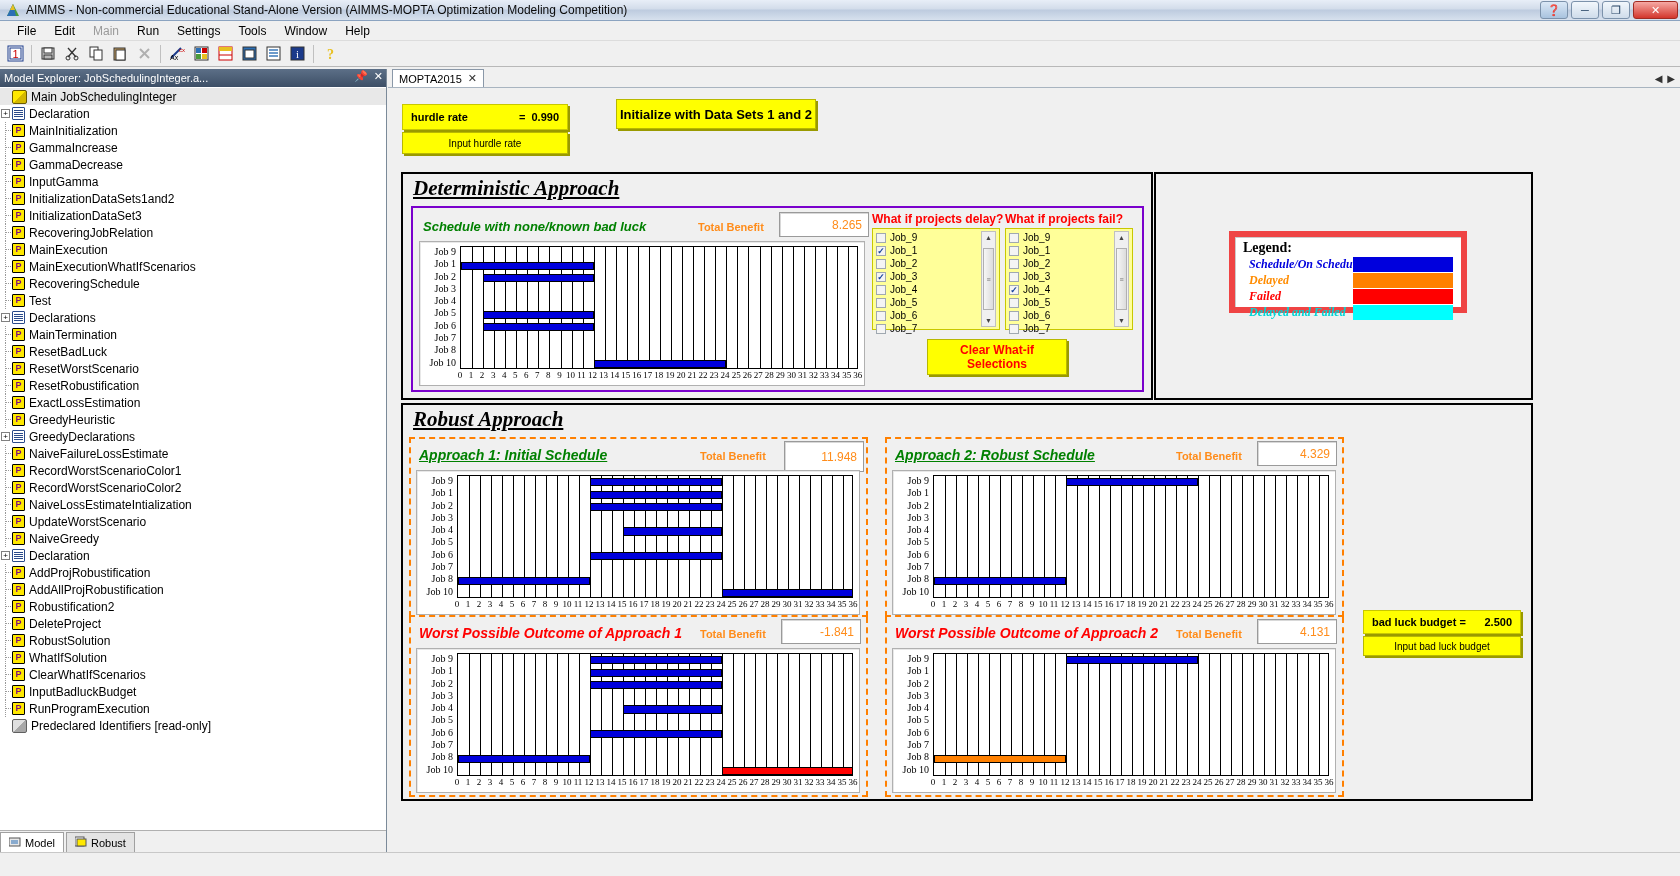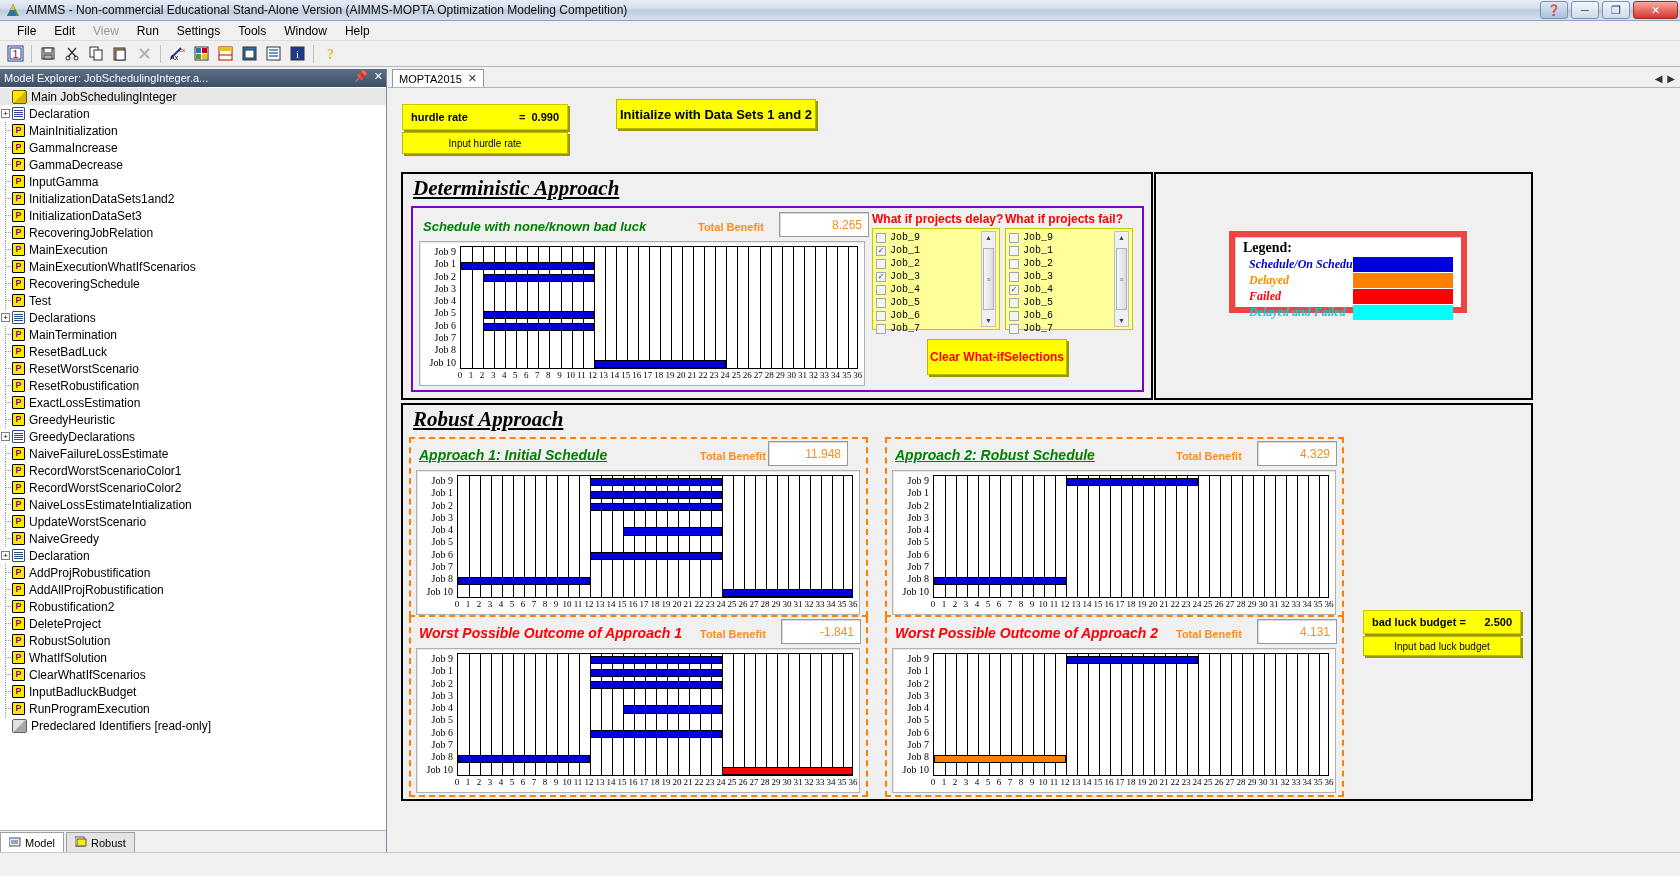--- a/index.html
+++ b/index.html
@@ -204,21 +204,21 @@
   }
   .gantt .xaxis span{ text-align:center;display:block; }
 
   
   .whatif-title { position:absolute;color:#ff0000;font-weight:bold;font-size:12px;white-space:nowrap; }
   .checklist {
     position:absolute;background:#ffff99;border:1px solid #c8c800;
     display:flex;
   }
   .checklist .items{flex:1;padding:2px 0 0 3px;}
-  .chkrow{display:flex;align-items:center;height:13px;gap:4px;font-family:Liberation Mono, monospace;}
+  .chkrow{display:flex;align-items:center;height:13px;gap:4px;}
   .chkbox{
     width:10px;height:10px;border:1px solid #a0a8b0;background:#f4f4f4;
     font-size:9px;line-height:8px;text-align:center;color:#15429b;font-weight:bold;
     flex:0 0 auto;
   }
   .chkrow span{font-size:10px;color:#000;}
   .vscroll{
     width:15px;background:#f0f0f0;border-left:1px solid #d0d0d0;
     display:flex;flex-direction:column;align-items:center;justify-content:space-between;
     margin:2px 3px 2px 0;border:1px solid #c0c0c0;
@@ -262,21 +262,21 @@
     <div class="win-btn help">❓</div>
     <div class="win-btn">─</div>
     <div class="win-btn">❐</div>
     <div class="win-btn close">✕</div>
   </div>
 </div>
 
 <div id="menubar">
   <div class="mi">File</div>
   <div class="mi">Edit</div>
-  <div class="mi disabled">View</div>
+  <div class="mi disabled">Main</div>
   <div class="mi">Run</div>
   <div class="mi">Settings</div>
   <div class="mi">Tools</div>
   <div class="mi">Window</div>
   <div class="mi">Help</div>
 </div>
 
 <div id="toolbar">
   <div class="tbtn">
       <svg width="17" height="17">
@@ -820,21 +820,21 @@
               <span>Job_7</span>
             </div>
           </div>
         <div class="vscroll">
           <div class="arw">▲</div>
           <div class="thumb">≡</div>
           <div class="arw">▼</div>
         </div>
       </div>
 
-      <div class="ybtn" style="left:514px;top:131px;width:140px;height:36px;flex-direction:row;color:#ff0000;font-size:12px;">
+      <div class="ybtn" style="left:514px;top:131px;width:140px;height:36px;flex-direction:column;color:#ff0000;font-size:12px;">
         <span>Clear What-if</span>
         <span>Selections</span>
       </div>
     </div>
   </div>
 
   <div class="section" style="left:766px;top:84px;width:379px;height:228px;">
     <div id="legend" style="left:73px;top:57px;width:238px;height:82px;">
       <div class="ltitle">Legend:</div>
       <div class="lrow" style="position:relative;">
@@ -855,21 +855,21 @@
       </div>
     </div>
   </div>
 
   <div class="section" style="left:13px;top:315px;width:1132px;height:398px;">
     <div class="section-title">Robust Approach</div>
 
     <div class="panel orange" style="left:6px;top:32px;width:459px;height:180px;">
       <div class="panel-title ptitle-green-ul" style="left:8px;top:8px;font-size:14px;">Approach 1: Initial Schedule</div>
       <div class="tb-label" style="left:289px;top:11px;">Total Benefit</div>
-      <div class="tb-value" style="left:357px;top:2px;width:80px;height:25px;">11.948</div>
+      <div class="tb-value" style="left:373px;top:2px;width:80px;height:31px;">11.948</div>
       <div class="gantt" style="left:5px;top:31px;width:444px;height:145px;">
           <div class="joblabels" style="left: 0px; top: 4px; width: 40px;">
             <div class="joblabel" style="height: 12.3px; line-height: 12.3px;">Job 9</div>
             <div class="joblabel" style="height: 12.3px; line-height: 12.3px;">Job 1</div>
             <div class="joblabel" style="height: 12.3px; line-height: 12.3px;">Job 2</div>
             <div class="joblabel" style="height: 12.3px; line-height: 12.3px;">Job 3</div>
             <div class="joblabel" style="height: 12.3px; line-height: 12.3px;">Job 4</div>
             <div class="joblabel" style="height: 12.3px; line-height: 12.3px;">Job 5</div>
             <div class="joblabel" style="height: 12.3px; line-height: 12.3px;">Job 6</div>
             <div class="joblabel" style="height: 12.3px; line-height: 12.3px;">Job 7</div>

